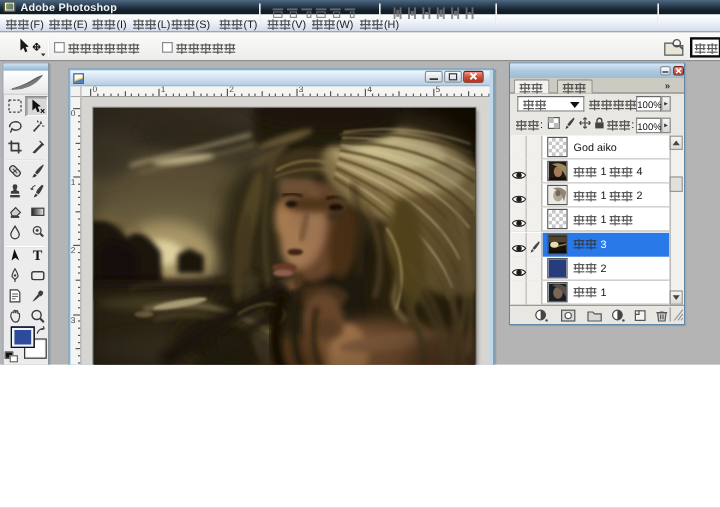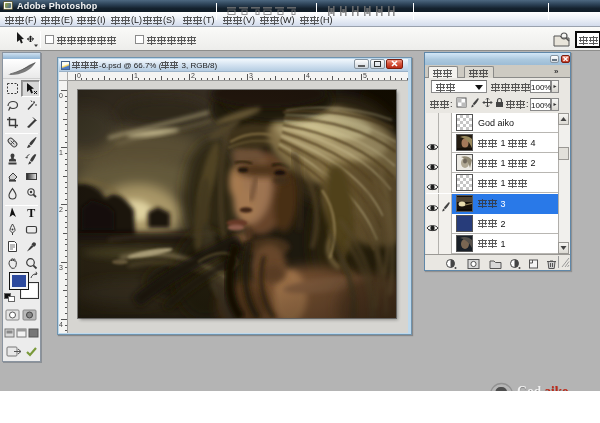--- a/index.html
+++ b/index.html
@@ -1,15 +1,15 @@
 <!DOCTYPE html>
 <html><head><meta charset="utf-8"><style>
 *{margin:0;padding:0;box-sizing:border-box}
 body{font-family:"Liberation Sans",sans-serif}
-#page{position:relative;width:600px;height:391px;background:#b4b4b4;overflow:hidden}
+#page{position:relative;width:600px;height:304px;background:#b4b4b4;overflow:hidden}
 .abs{position:absolute}
 
 .cj{display:inline-block;vertical-align:middle;width:9px;height:9px;margin:0 1px 1px 0;opacity:.8;
 background:linear-gradient(#333,#333) 50% 0/1px 100% no-repeat,linear-gradient(#333,#333) 0 1px/100% 1px no-repeat,linear-gradient(#333,#333) 0 50%/100% 1px no-repeat,linear-gradient(#333,#333) 0 calc(100% - 1px)/100% 1px no-repeat,linear-gradient(#333,#333) 1px 25%/1px 55% no-repeat,linear-gradient(#333,#333) calc(100% - 1px) 25%/1px 55% no-repeat}
 .t9{font-size:9px;line-height:10px;color:#1a1a1a}
 .t8{font-size:8px;line-height:9px;color:#1a1a1a}
 
 #titlebar{left:0;top:0;width:600px;height:12px;background:linear-gradient(180deg,#4d6880 0%,#2a3f53 40%,#15222e 70%,#0e1b26 100%)}
 #titletext{left:17px;top:1px;font-size:9px;font-weight:bold;color:#f2f2f2;letter-spacing:.2px}
 #appicon{left:3px;top:1px;width:10px;height:9px;background:linear-gradient(135deg,#fdfdf3 45%,#e8e4c8 60%);border:1px solid #5a5a40;border-radius:1px}
@@ -299,21 +299,20 @@
       <rect x="1" y="2" width="10" height="9" rx="1" fill="#e8e8e8" stroke="#777"></rect>
       <path d="M8,6.5 h7 m-3,-2.5 l3,2.5 l-3,2.5" stroke="#555" fill="none"></path>
     </svg>
 <svg class="abs" style="left:25px;top:345px" width="13" height="13">
       <path d="M2,7 l3,3 l6,-7" stroke="#7a9a3a" stroke-width="2.2" fill="none"></path>
     </svg>
 
 <div class="abs" id="docwin"></div>
 <div class="abs" id="doctitle" style="left:59px;top:59px"></div>
 <div class="abs" id="docico" style="left:61px;top:61px"></div>
-<div class="abs t8" id="doctext" style="left:72px;top:61px"><span class="cj" style="width:8px;height:8px"></span><span class="cj" style="width:8px;height:8px"></span><span class="cj" style="width:8px;height:8px"></span>-6.psd @ 66.7% (<span class="cj" style="width:8px;height:8px"></span><span class="cj" style="width:8px;height:8px"></span> 3, RGB/8)</div>
 <div class="abs wbtn" style="left:354px;top:59px;width:15px">
       <svg width="13" height="8">
         <path d="M3,6 h7" stroke="#333" stroke-width="1.5"></path>
       </svg>
     </div>
 <div class="abs wbtn" style="left:370px;top:59px;width:15px">
       <svg width="13" height="8">
         <rect x="3.5" y="1.5" width="6" height="5" fill="none" stroke="#333"></rect>
       </svg>
     </div>

